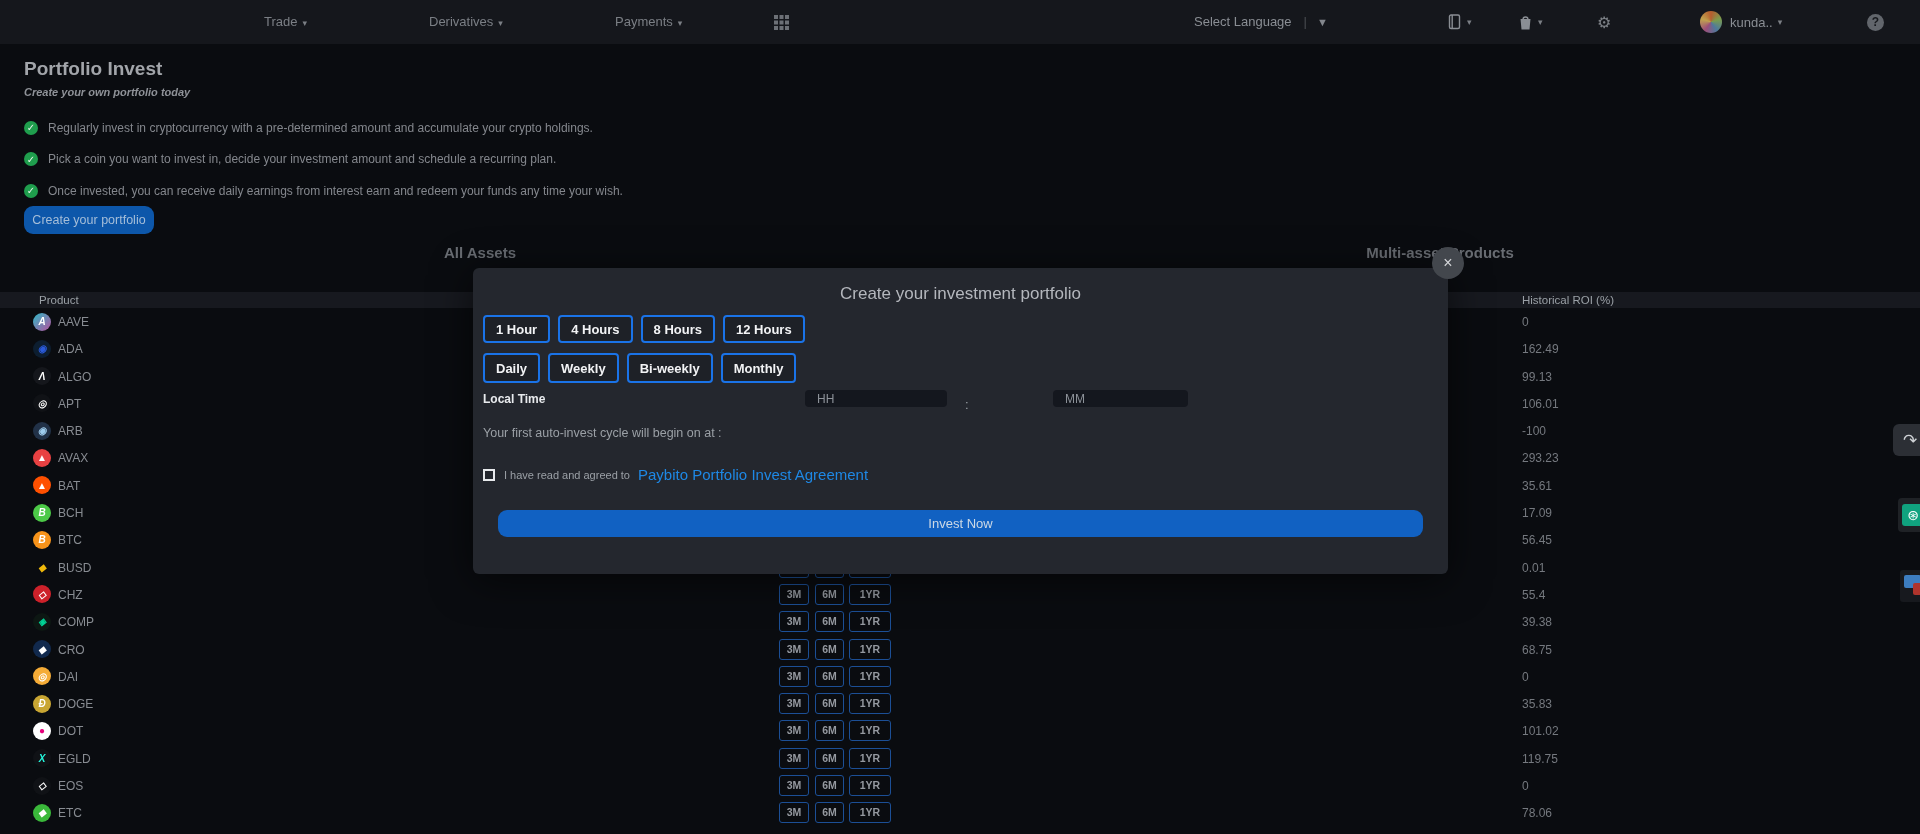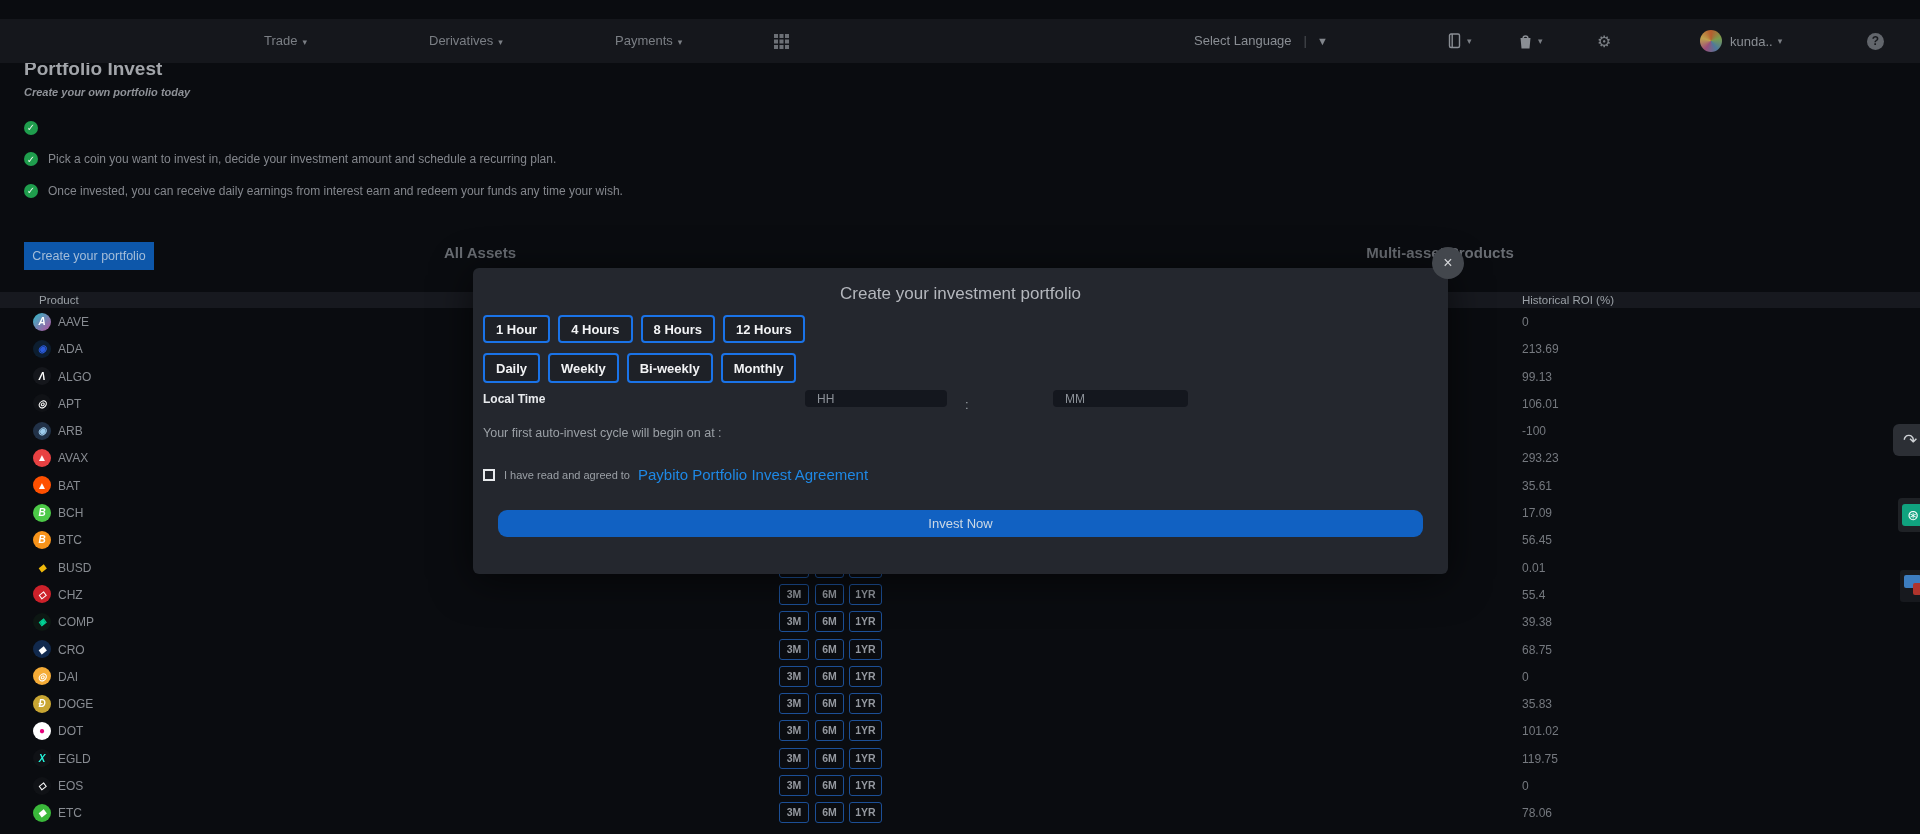--- a/index.html
+++ b/index.html
@@ -5,21 +5,21 @@
   * { margin:0; padding:0; box-sizing:border-box; }
   html,body { width:1920px; height:834px; }
   body {
     background:#0a0c10;
     font-family:"Liberation Sans", sans-serif;
     position:relative;
     overflow:hidden;
     color:#84878d;
   }
   
-  .navbar { position:absolute; top:0; left:0; width:1920px; height:44px; background:#15171c; z-index:5;margin-top:19px; }
+  .navbar { position:absolute; top:0; left:0; width:1920px; height:44px; background:#15171c; z-index:5; }
   .nav-item { position:absolute; top:0; height:44px; line-height:44px; font-size:13px; color:#7b7f85; cursor:pointer; white-space:nowrap; }
   .nav-item .caret { font-size:9px; margin-left:5px; color:#7b7f85; }
   .nav-trade { left:264px; }
   .nav-deriv { left:429px; }
   .nav-pay   { left:615px; }
   .grid-icon { position:absolute; left:774px; top:15px; width:15px; height:15px; cursor:pointer; }
   .lang { left:1194px; color:#8a8e94; }
   .lang .sep { color:#4a4d52; margin:0 10px 0 12px; }
   .lang .lang-caret { font-size:11px; color:#82868c; }
   .icon-btn { position:absolute; top:0; height:44px; display:flex; align-items:center; cursor:pointer; color:#8a8e94; }
@@ -36,40 +36,40 @@
     font-size:12px; font-weight:bold; display:flex; align-items:center; justify-content:center; }
   
   .hero-title { position:absolute; left:24px; top:58px; font-size:19px; font-weight:bold; color:#a2a5aa; }
   .hero-sub { position:absolute; left:24px; top:86px; font-size:11px; font-weight:bold; font-style:italic; color:#8f9298; }
   .bullets { position:absolute; left:24px; top:112px; }
   .bullet { display:flex; align-items:center; height:31.5px; }
   .check { width:14px; height:14px; border-radius:50%; background:#1f9e4d; color:#e9f5ec; font-size:10px;
     display:flex; align-items:center; justify-content:center; margin-right:10px; flex:0 0 14px; }
   .bullet-text { font-size:12px; color:#84878d; }
   .cta { position:absolute; left:24px; top:206px; width:130px; height:28px; background:#0d57aa;
-    border:none; border-radius:0; color:#a5bed9; font-size:12.5px; cursor:pointer; font-family:inherit;margin-top:36px; }
+    border:none; border-radius:9px; color:#a5bed9; font-size:12.5px; cursor:pointer; font-family:inherit; }
   
   .tabs { position:absolute; left:0; top:244px; width:1920px; height:22px; display:flex; }
   .tab { width:960px; text-align:center; font-size:15px; font-weight:bold; color:#686c72; cursor:pointer; }
   
   .thead { position:absolute; left:0; top:292px; width:1920px; height:16px; background:#17191f; }
   .th { position:absolute; top:2px; font-size:11.5px; color:#9aa0a6; }
   .th-product { left:39px; }
   .th-roi { left:1522px; }
   .rows { position:absolute; left:0; top:308px; width:1920px; }
   .row { position:relative; height:27.3px; }
   .coin-icon { position:absolute; left:33px; top:4.5px; width:18px; height:18px; border-radius:50%;
     display:flex; align-items:center; justify-content:center; font-size:10px; font-weight:bold; }
   .coin-name { position:absolute; left:58px; top:7px; font-size:12px; color:#888c92; }
   .pbtn { position:absolute; top:3px; height:21px; line-height:19px; text-align:center;
     border:1px solid #1c4f96; border-radius:3px; font-size:10.5px; font-weight:bold; color:#9599a0;
     background:transparent; cursor:pointer; }
   .p1 { left:779px; width:30px; }
   .p2 { left:815px; width:29px; }
-  .p3 { left:849px; width:33px; }
+  .p3 { left:849px; width:42px; }
   .roi { position:absolute; left:1522px; top:7px; font-size:12px; color:#75797f; }
   
   .modal { position:absolute; left:473px; top:268px; width:975px; height:306px; background:#24272e;
     border-radius:6px; box-shadow:0 6px 40px rgba(0,0,0,.6); z-index:10; }
   .modal-close { position:absolute; left:959px; top:-21px; width:32px; height:32px; border-radius:50%;
     background:#43474d; border:none; color:#d4d6d9; font-size:16px; cursor:pointer; z-index:11;
     display:flex; align-items:center; justify-content:center; font-family:inherit; }
   .modal-title { text-align:center; margin-top:16px; font-size:17px; font-weight:normal; color:#b4b7bd; }
   .opt-row { position:absolute; left:10px; display:flex; }
   .opt-hours { top:47px; }
@@ -161,20 +161,21 @@
     <span class="help-circle">?</span>
   </div>
 </header>
 
 <h1 class="hero-title">Portfolio Invest</h1>
 <div class="hero-sub">Create your own portfolio today</div>
 <div class="bullets">
 
 <div class="bullet">
     <span class="check">✓</span>
+    <span class="bullet-text">Regularly invest in cryptocurrency with a pre-determined amount and accumulate your crypto holdings.</span>
   </div>
     <div class="bullet">
     <span class="check">✓</span>
     <span class="bullet-text">Pick a coin you want to invest in, decide your investment amount and schedule a recurring plan.</span>
   </div>
     <div class="bullet">
     <span class="check">✓</span>
     <span class="bullet-text">Once invested, you can receive daily earnings from interest earn and redeem your funds any time your wish.</span>
   </div>
   </div>
@@ -202,21 +203,21 @@
     <span class="roi">0</span>
   </div>
     <div class="row">
     <span class="coin-icon" style="background: rgb(13, 30, 48); color: rgb(42, 90, 218);">
         <i>◉</i>
       </span>
     <span class="coin-name">ADA</span>
     <button class="pbtn p1">3M</button>
     <button class="pbtn p2">6M</button>
     <button class="pbtn p3">1YR</button>
-    <span class="roi">213.69</span>
+    <span class="roi">162.49</span>
   </div>
     <div class="row">
     <span class="coin-icon" style="background: rgb(21, 23, 28); color: rgb(255, 255, 255);">
         <i>Λ</i>
       </span>
     <span class="coin-name">ALGO</span>
     <button class="pbtn p1">3M</button>
     <button class="pbtn p2">6M</button>
     <button class="pbtn p3">1YR</button>
     <span class="roi">99.13</span>

